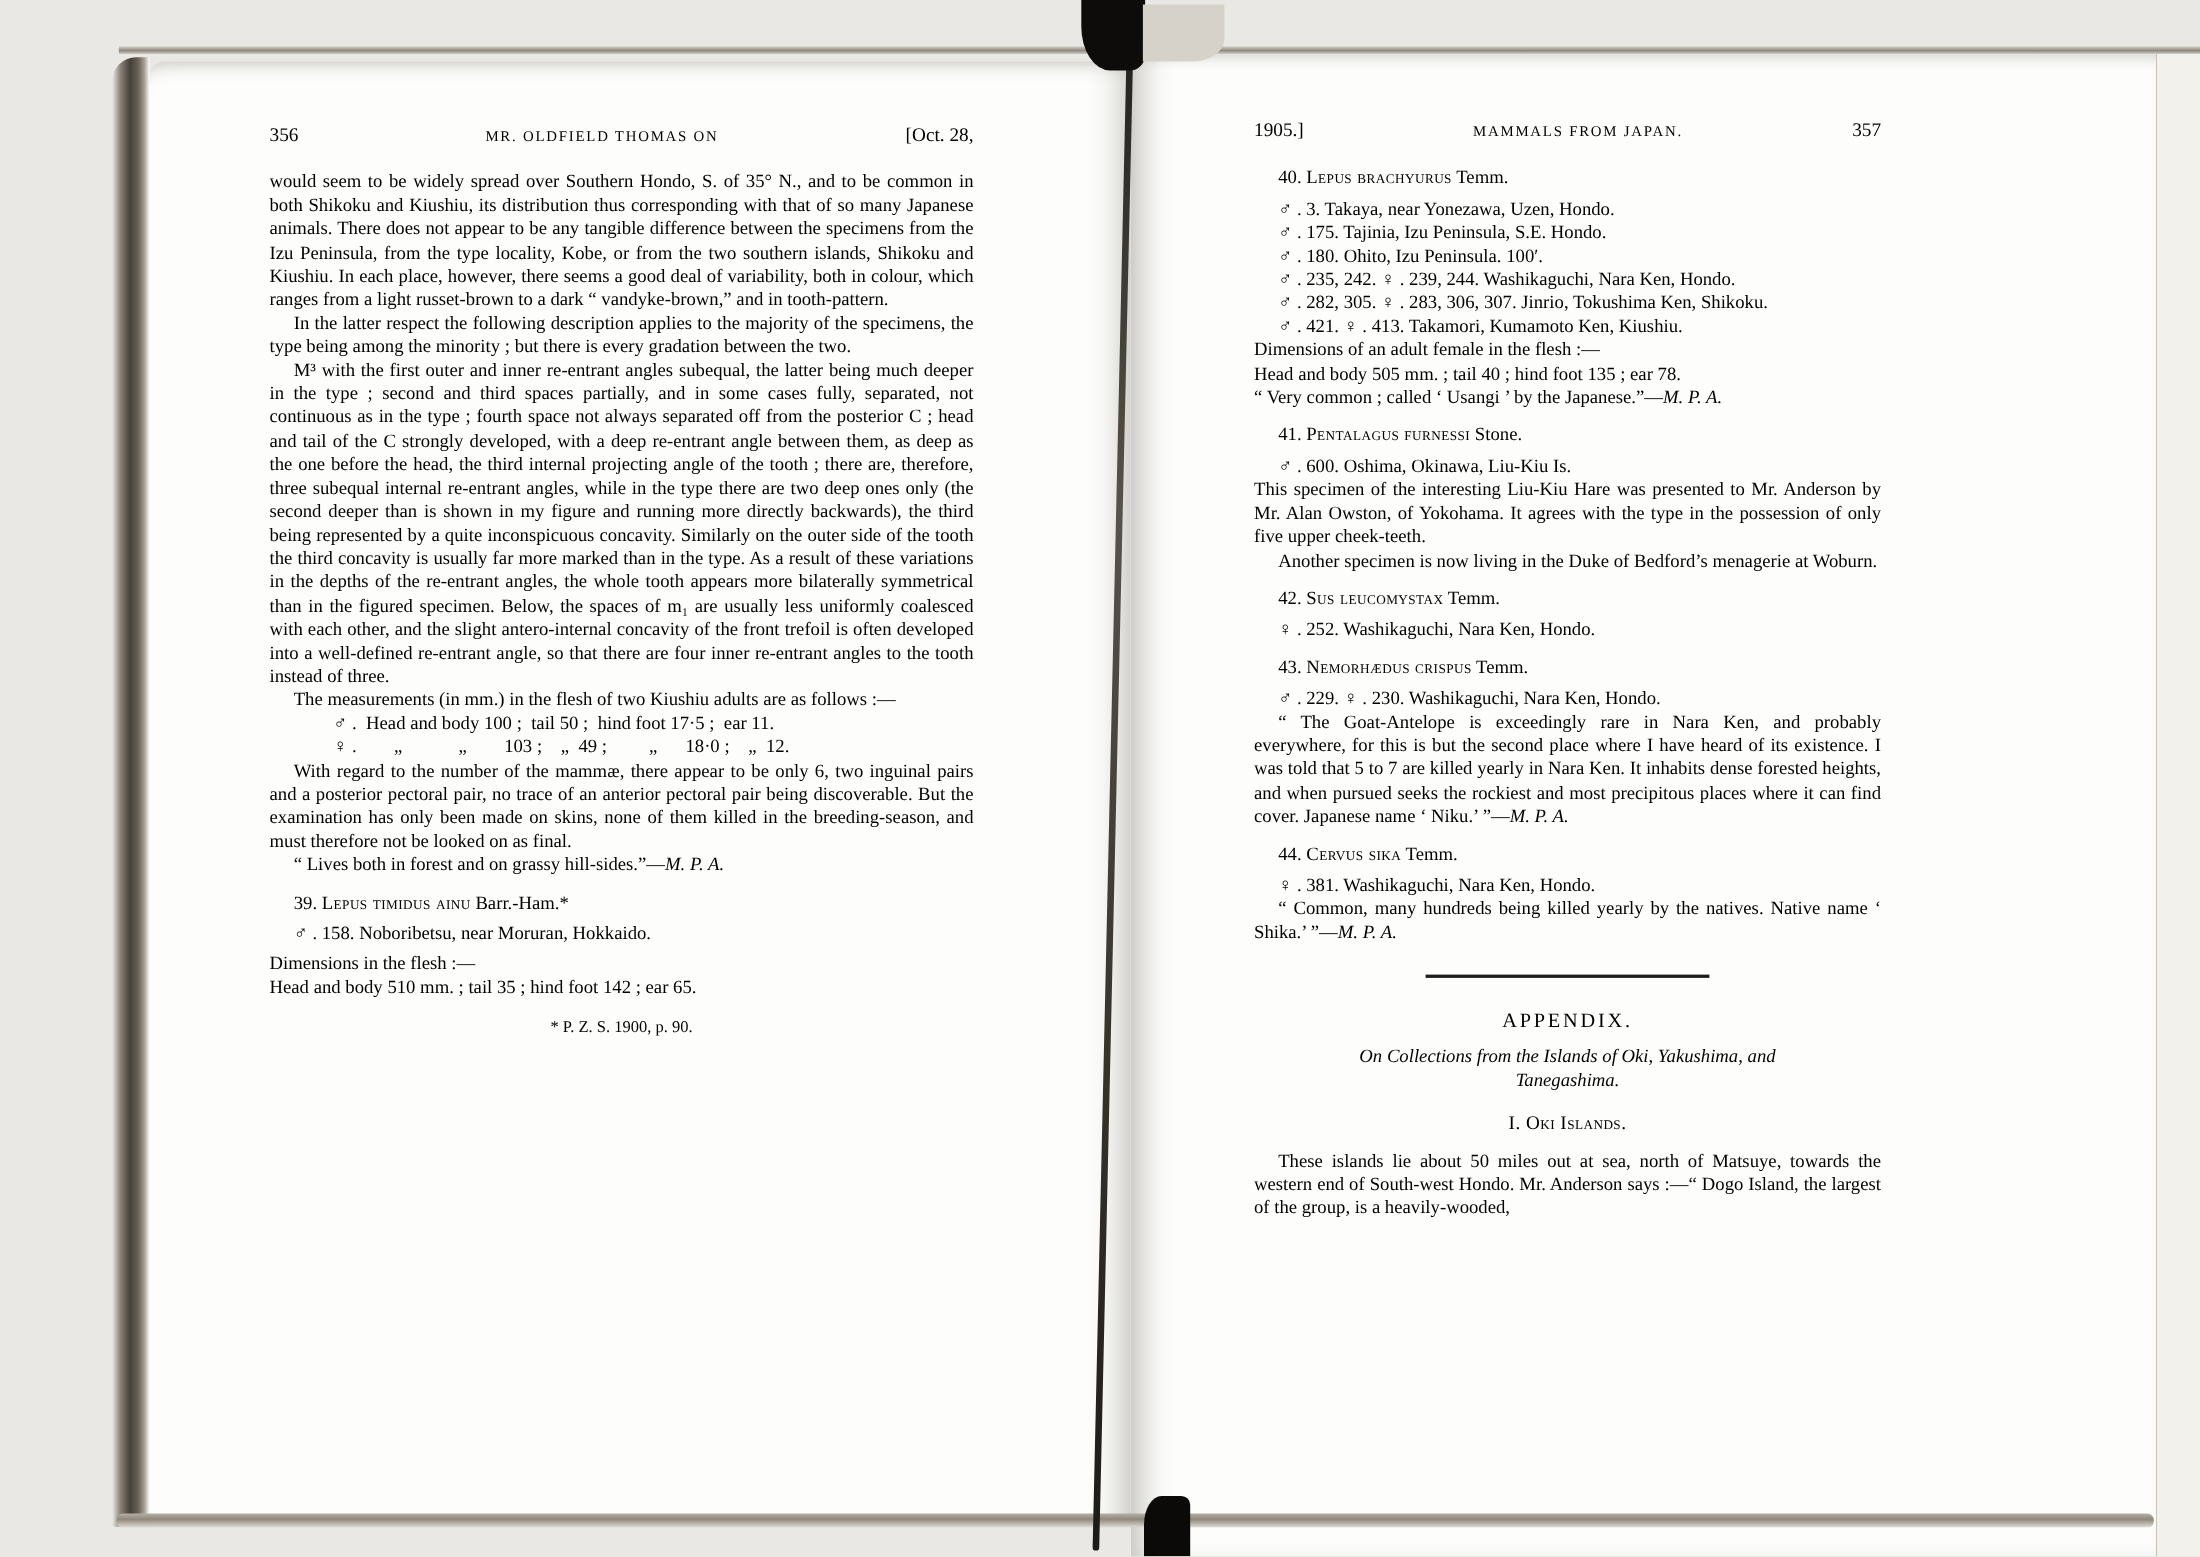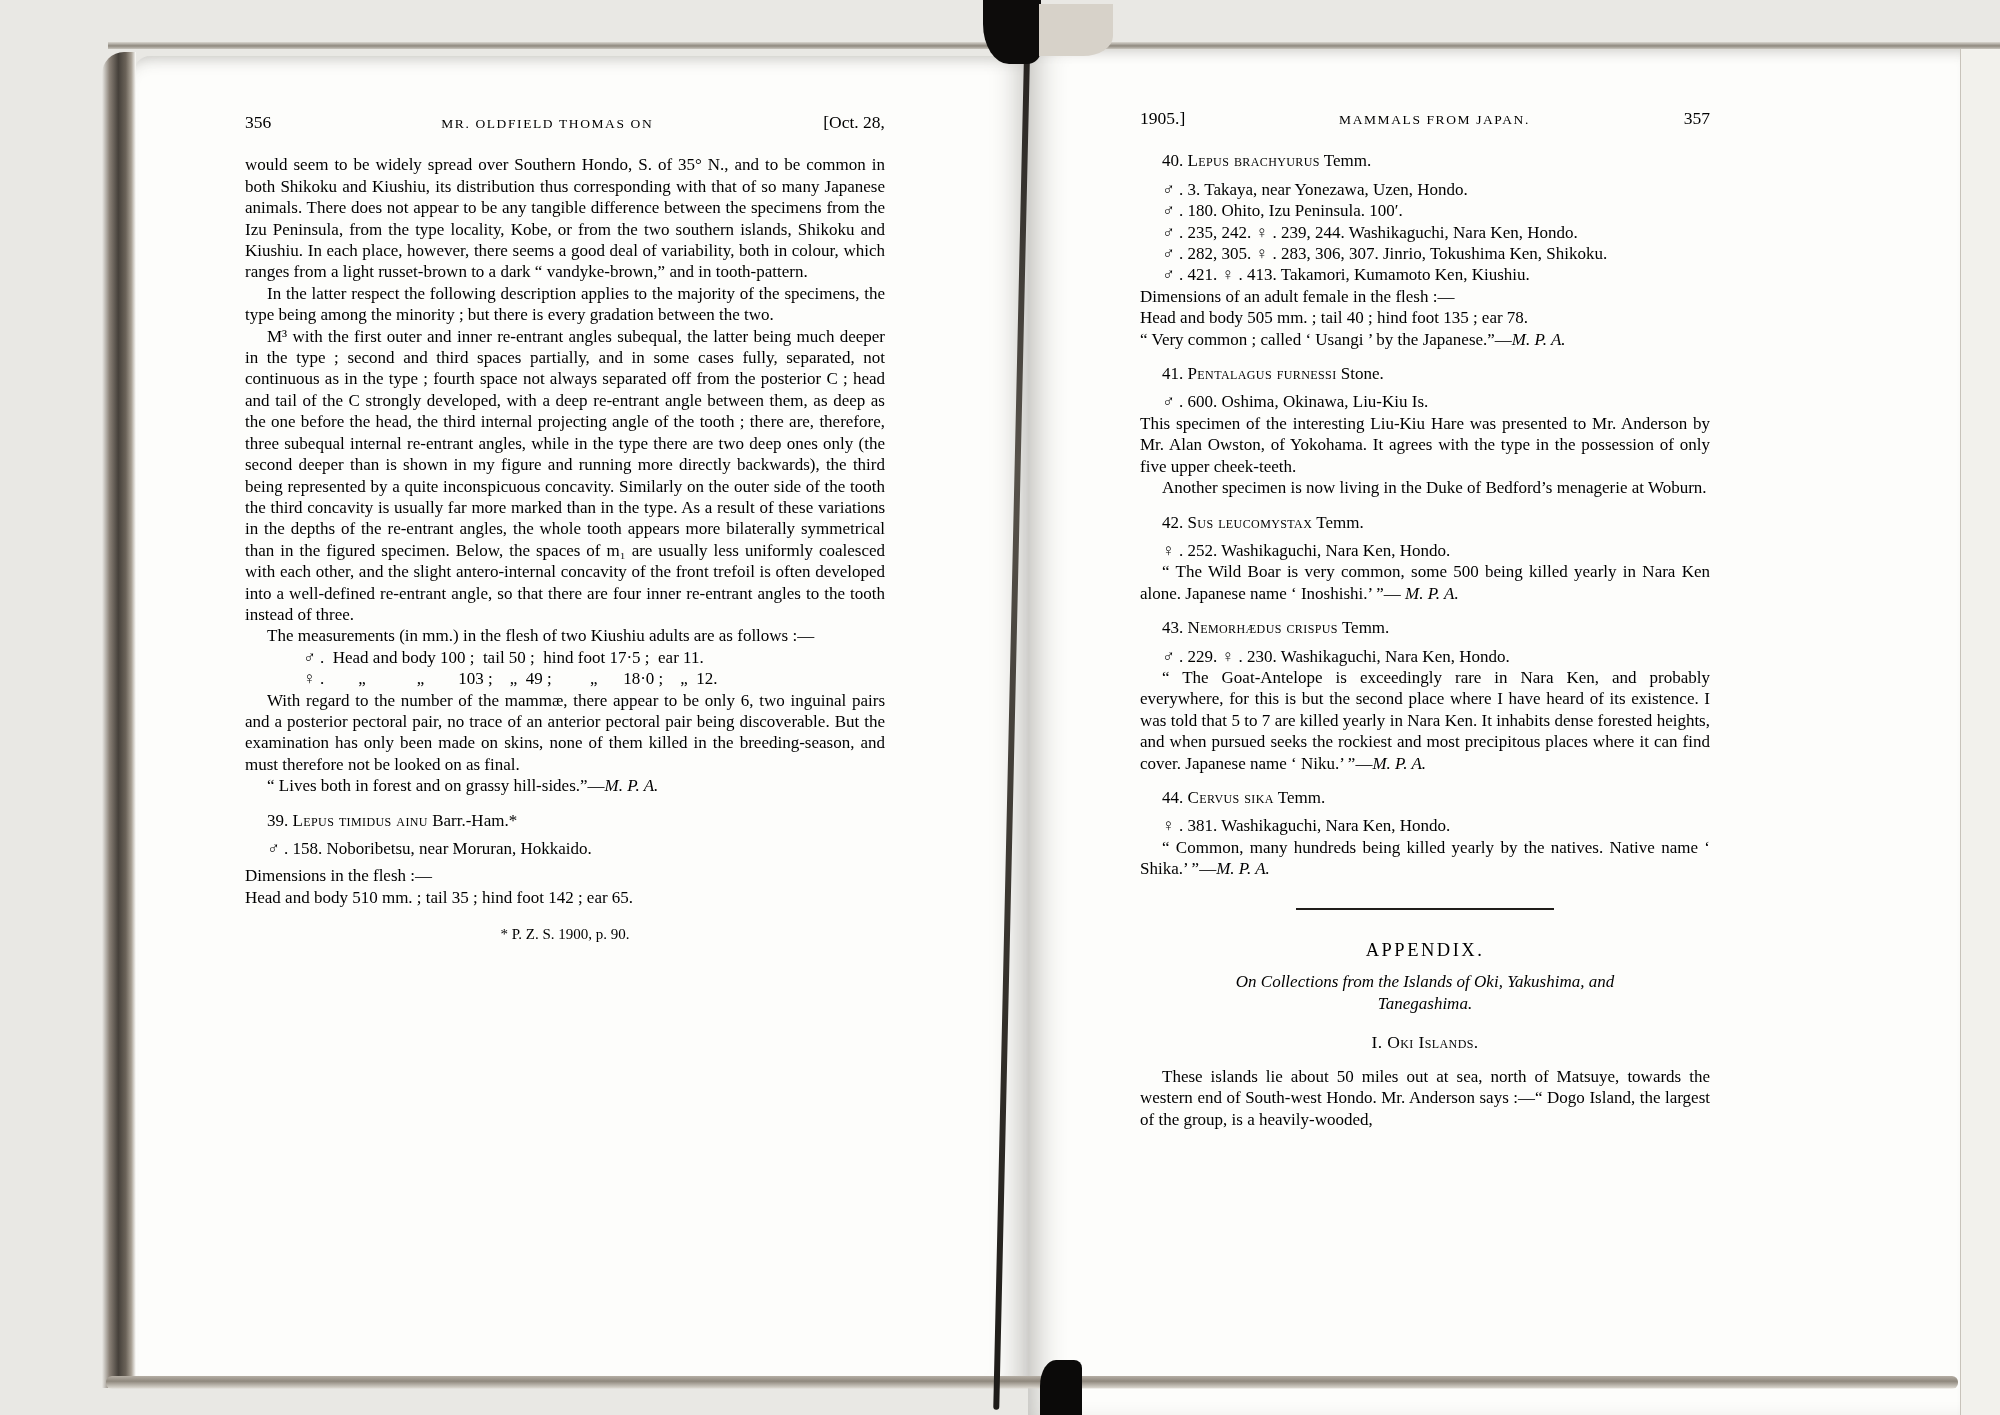--- a/index.html
+++ b/index.html
@@ -106,20 +106,21 @@
       <span class="runhead">MAMMALS FROM JAPAN.</span>
       <span class="pgnum">357</span>
     </div>
 
     <p class="sp-heading">
       <span>40.</span>
       <span class="sc">Lepus brachyurus</span>
       <span>Temm.</span>
     </p>
     <p class="specimen">♂ . 3.   Takaya, near Yonezawa, Uzen, Hondo.</p>
+    <p class="specimen">♂ . 175.   Tajinia, Izu Peninsula, S.E. Hondo.</p>
     <p class="specimen">♂ . 180.   Ohito, Izu Peninsula.   100′.</p>
     <p class="specimen">♂ . 235, 242.    ♀ . 239, 244.    Washikaguchi, Nara Ken, Hondo.</p>
     <p class="specimen">♂ . 282, 305.    ♀ . 283, 306, 307.    Jinrio, Tokushima Ken, Shikoku.</p>
     <p class="specimen">♂ . 421.    ♀ . 413.    Takamori, Kumamoto Ken, Kiushiu.</p>
     <p class="noind">Dimensions of an adult female in the flesh :—</p>
     <p class="noind">Head and body 505 mm. ;  tail 40 ;  hind foot 135 ;  ear 78.</p>
     <p class="noind"><span>“ Very common ;  called ‘ Usangi ’ by the Japanese.”—</span><span class="attr">M. P. A.</span></p>
 
     <p class="sp-heading">
       <span>41.</span>
@@ -129,21 +130,20 @@
     <p class="specimen">♂ . 600.   Oshima, Okinawa, Liu-Kiu Is.</p>
     <p class="noind">This specimen of the interesting Liu-Kiu Hare was presented to Mr. Anderson by Mr. Alan Owston, of Yokohama.  It agrees with the type in the possession of only five upper cheek-teeth.</p>
     <p class="ind">Another specimen is now living in the Duke of Bedford’s menagerie at Woburn.</p>
 
     <p class="sp-heading">
       <span>42.</span>
       <span class="sc">Sus leucomystax</span>
       <span></span><span>Temm.</span>
     </p>
     <p class="specimen">♀ . 252.   Washikaguchi, Nara Ken, Hondo.</p>
-    <p class="ind"><span>“ The Wild Boar is very common, some 500 being killed yearly in Nara Ken alone.   Japanese name ‘ Inoshishi.’ ”— </span><span class="attr">M. P. A.</span></p>
 
     <p class="sp-heading">
       <span>43.</span>
       <span class="sc">Nemorhædus crispus</span>
       <span>Temm.</span>
     </p>
     <p class="specimen">♂ . 229.    ♀ . 230.    Washikaguchi, Nara Ken, Hondo.</p>
     <p class="ind"><span>“ The Goat-Antelope is exceedingly rare in Nara Ken, and probably everywhere, for this is but the second place where I have heard of its existence.  I was told that 5 to 7 are killed yearly in Nara Ken.   It inhabits dense forested heights, and when pursued seeks the rockiest and most precipitous places where it can find cover.   Japanese name ‘ Niku.’ ”—</span><span class="attr">M. P. A.</span></p>
 
     <p class="sp-heading">

